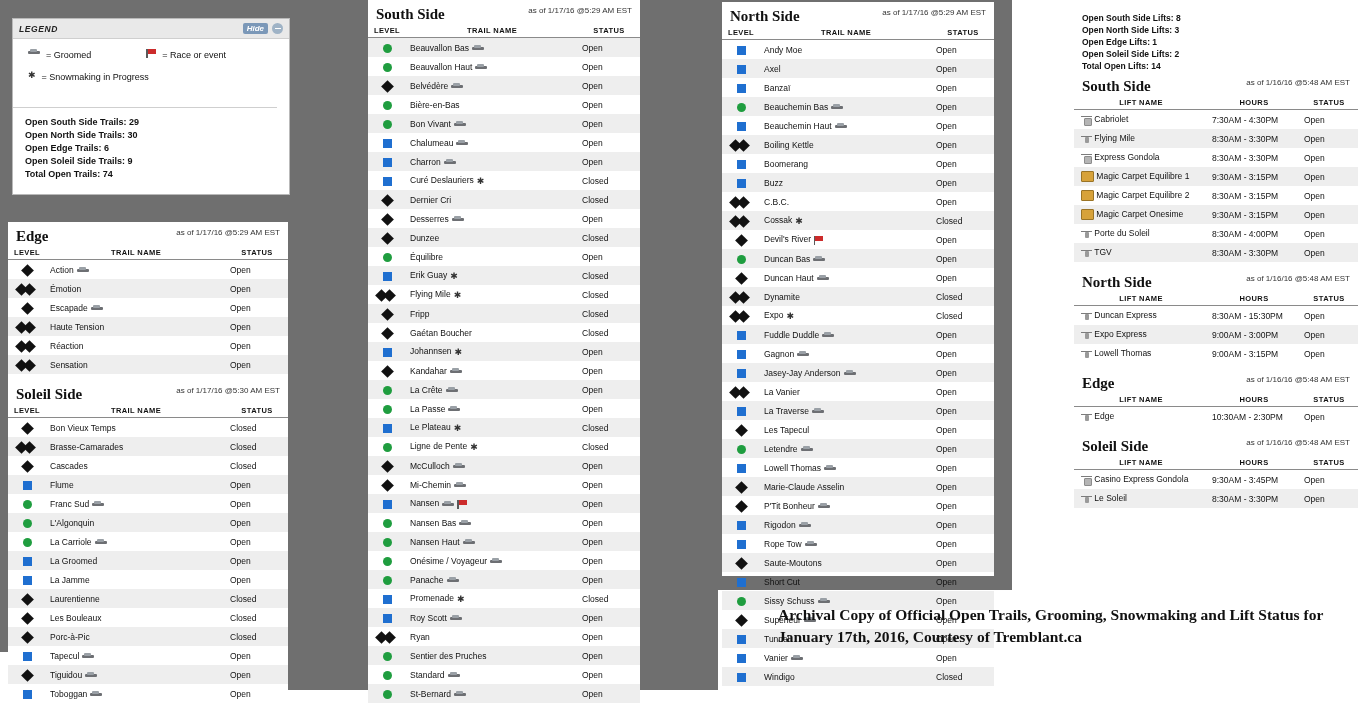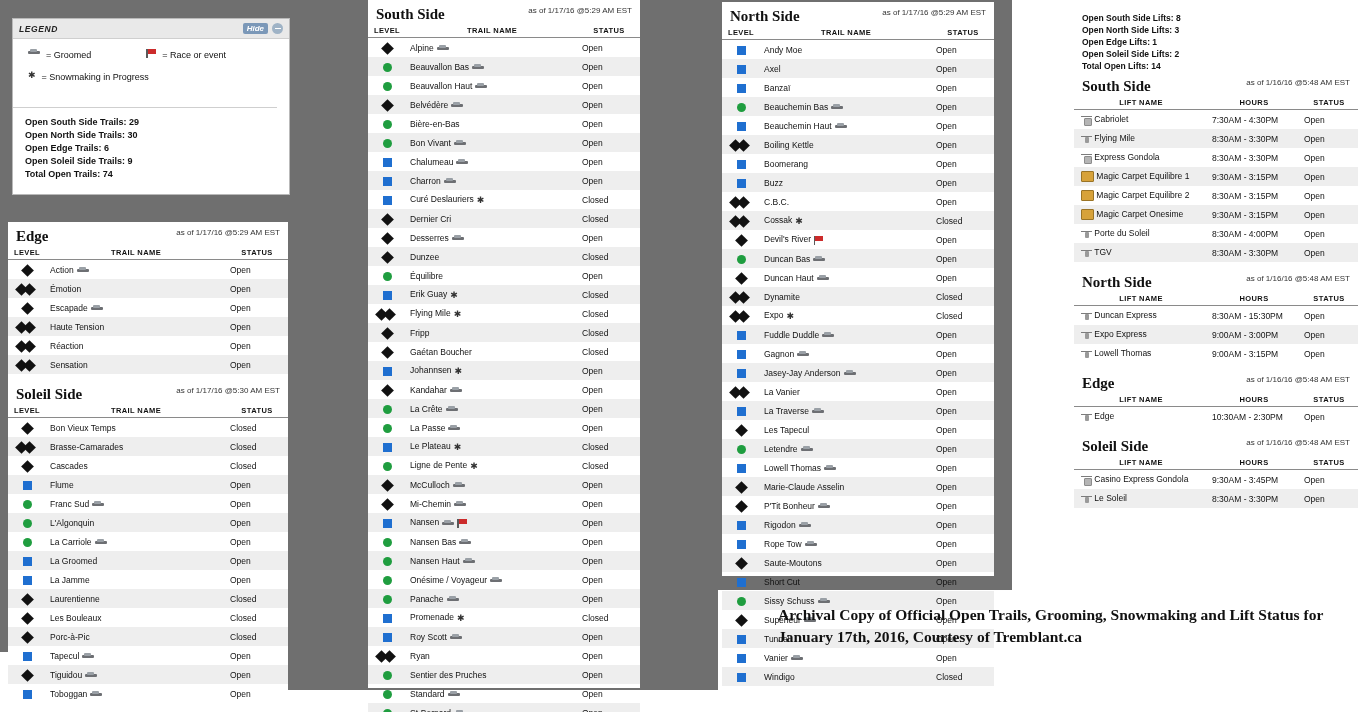--- a/index.html
+++ b/index.html
@@ -276,25 +276,20 @@
         <col style="width:62px">
       </colgroup>
       <thead>
         <tr>
           <th>LEVEL</th>
           <th>TRAIL NAME</th>
           <th>STATUS</th>
         </tr>
       </thead>
       <tbody>
-        <tr class="">
-          <td class="lvl"><span class="g g-black"></span></td>
-          <td>Alpine<span class="ic ic-groom"></span></td>
-          <td class="stat">Open</td>
-        </tr>
         <tr class="alt">
           <td class="lvl"><span class="g g-green"></span></td>
           <td>Beauvallon Bas<span class="ic ic-groom"></span></td>
           <td class="stat">Open</td>
         </tr>
         <tr class="">
           <td class="lvl"><span class="g g-green"></span></td>
           <td>Beauvallon Haut<span class="ic ic-groom"></span></td>
           <td class="stat">Open</td>
         </tr>

